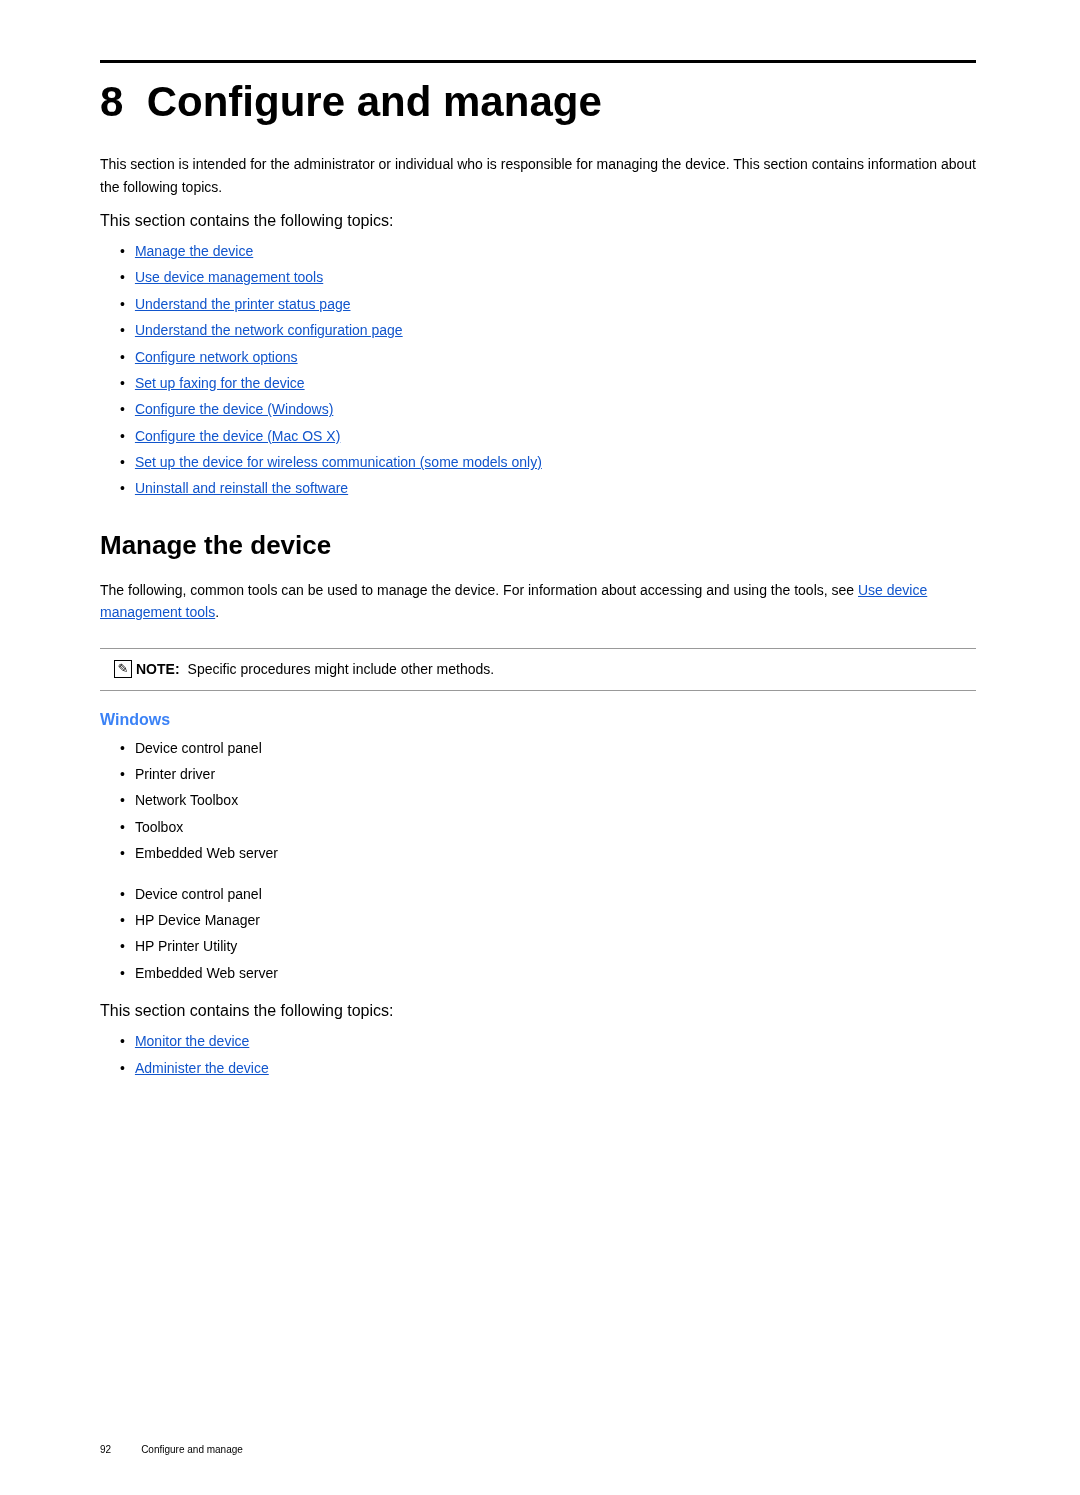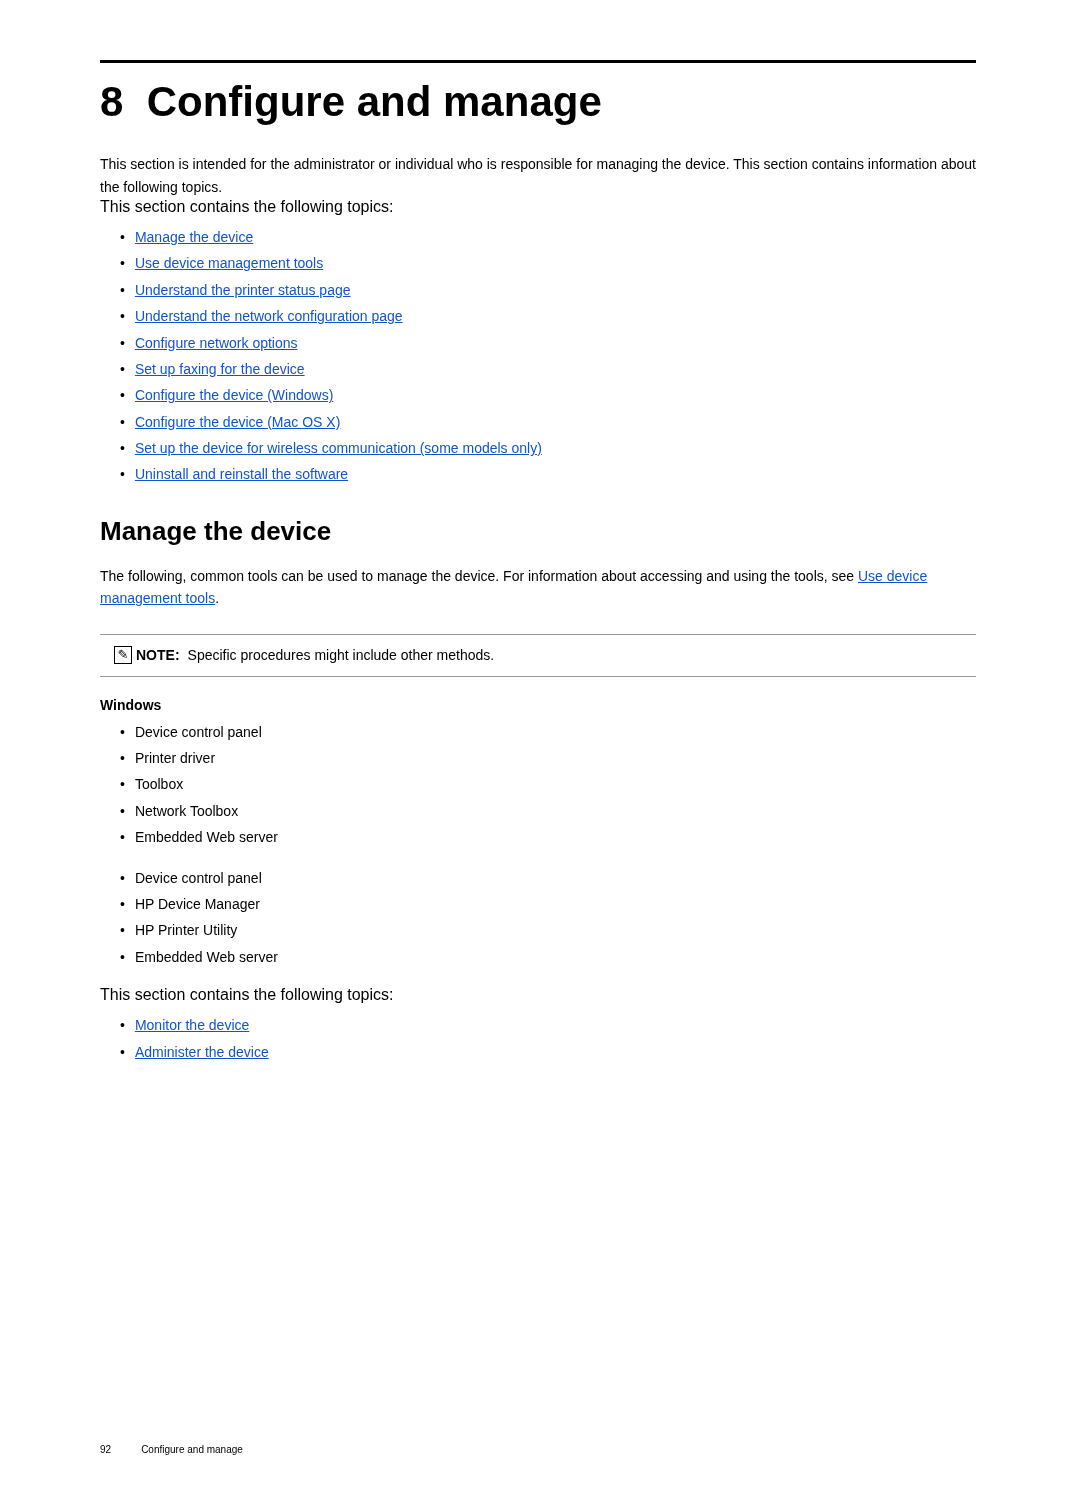--- a/index.html
+++ b/index.html
@@ -32,20 +32,21 @@
       font-size: 42px;
       font-weight: bold;
       color: #000000;
       margin-bottom: 28px;
       line-height: 1.1;
     }
 
     .intro-text {
       font-size: 14px;
       line-height: 1.6;
+      margin-bottom: 14px;
       color: #000000;
     }
 
     .topics-label {
       font-size: 16px;
       margin-bottom: 10px;
       color: #000000;
     }
 
     .topic-list {
@@ -117,25 +118,25 @@
       width: 18px;
       height: 18px;
       display: inline-flex;
       align-items: center;
       justify-content: center;
       font-style: normal;
       font-weight: normal;
     }
 
     .sub-section-label {
-      font-size: 14px;
+      font-size: 16px;
       font-weight: bold;
       margin-bottom: 8px;
       margin-top: 1px;
-      color: #000000;
+      color: #3b82f6;
     }
 
     .bullet-list {
       list-style: none;
       padding-left: 0;
       margin-bottom: 18px;
     }
 
     .bullet-list li {
       display: flex;
@@ -268,24 +269,24 @@
 
   <p class="sub-section-label">Windows</p>
   <ul class="bullet-list">
     <li>
         <span>Device control panel</span>
       </li>
     <li>
         <span>Printer driver</span>
       </li>
     <li>
+        <span>Network Toolbox</span>
+      </li>
+    <li>
         <span>Toolbox</span>
-      </li>
-    <li>
-        <span>Network Toolbox</span>
       </li>
     <li>
         <span>Embedded Web server</span>
       </li>
   </ul>
 
   <ul class="bullet-list">
     <li>
         <span>Device control panel</span>
       </li>

